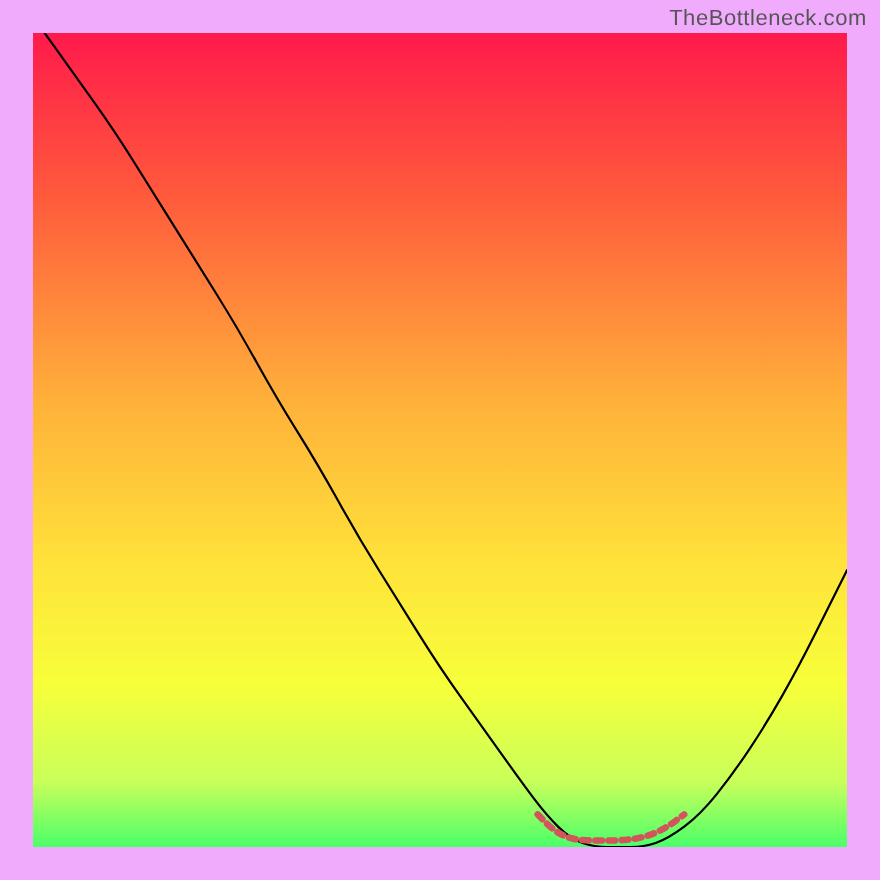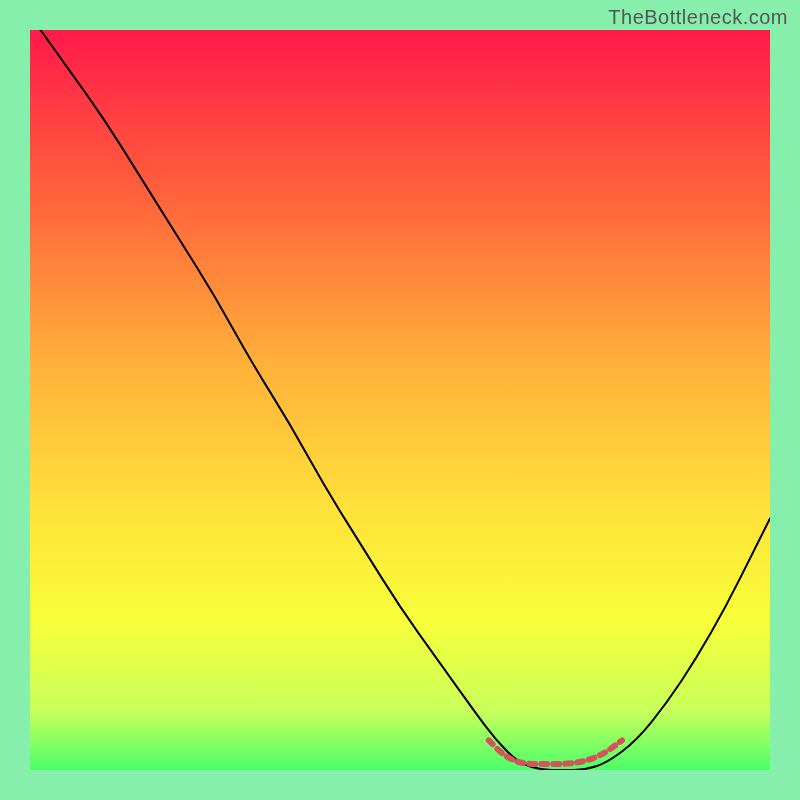--- a/index.html
+++ b/index.html
@@ -8,21 +8,21 @@
     width: 800px;
     height: 800px;
     background: #000;
     font-family: Arial, Helvetica, sans-serif;
     overflow: hidden;
   }
   .frame {
     position: relative;
     width: 800px;
     height: 800px;
-    background: #86efac;
+    background: #f0abfc;
   }
   .watermark {
     position: absolute;
     top: 6px;
     right: 12px;
     color: #555;
     font-size: 20px;
     font-weight: 500;
     letter-spacing: 0.5px;
     z-index: 10;

